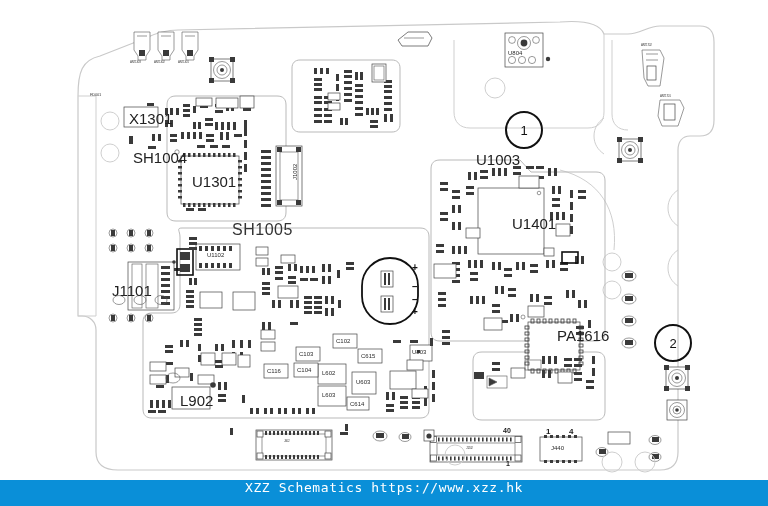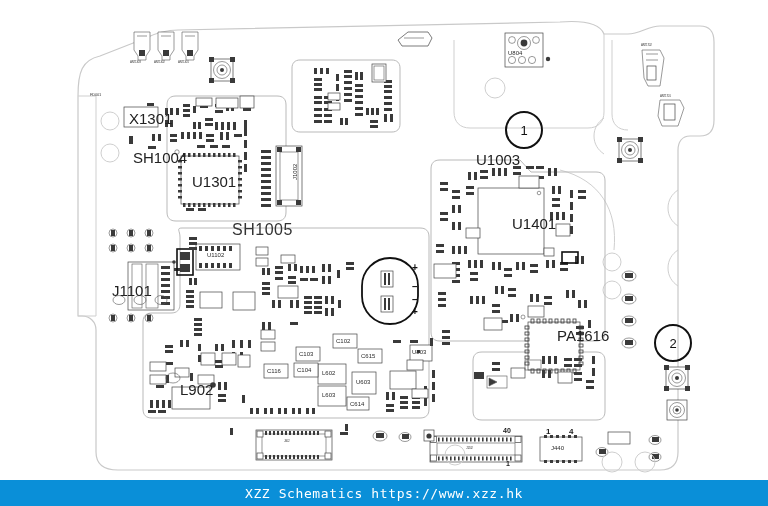--- a/index.html
+++ b/index.html
@@ -5,21 +5,21 @@
   html,body{margin:0;padding:0;background:#ffffff;}
   body{width:768px;height:506px;overflow:hidden;
        font-family:"Liberation Sans", sans-serif;}
   #stage{position:relative;width:768px;height:506px;background:#fff;}
   #board-svg{position:absolute;left:0;top:0;width:768px;height:506px;}
 
   
   .footer{
     position:absolute;left:0;bottom:0;width:768px;height:26px;
     background:#0a8fd8;color:#ffffff;
-    display:flex;align-items:center;justify-content:center;
+    display:flex;justify-content:center;
     font-family:"DejaVu Sans Mono","Liberation Mono",monospace;
     font-size:13px;letter-spacing:.6px;
   }
 
   
   .lbl{position:absolute;color:#1a1a1a;white-space:nowrap;
        font-family:"Liberation Sans",sans-serif;line-height:1;}
   .big   {font-size:16px;letter-spacing:.5px;color:#333;}
   .mid   {font-size:15px;color:#222;}
   .small {font-size:6px;color:#2a2a2a;}
@@ -923,21 +923,21 @@
   </svg>
 
   <div class="lbl big" style="left:232px;top:222px;">SH1005</div>
   <div class="lbl mid" style="left:133px;top:150px;">SH1004</div>
   <div class="lbl mid" style="left:476px;top:152px;">U1003</div>
   <div class="lbl mid" style="left:129px;top:111px;">X1301</div>
   <div class="lbl mid" style="left:192px;top:174px;">U1301</div>
   <div class="lbl mid" style="left:512px;top:216px;">U1401</div>
   <div class="lbl mid" style="left:536px;top:328px;margin-left:21px;">PA1616</div>
   <div class="lbl mid" style="left:112px;top:283px;">J1101</div>
-  <div class="lbl mid" style="left:180px;top:382px;">L902</div>
+  <div class="lbl mid" style="left:180px;top:393px;">L902</div>
   <div class="lbl small rot90" style="left:292px;top:180px;">J1002</div>
   <div class="lbl small" style="left:207px;top:252px;">U1102</div>
   <div class="lbl small" style="left:336px;top:338px;">C102</div>
   <div class="lbl small" style="left:299px;top:351px;">C103</div>
   <div class="lbl small" style="left:297px;top:367px;">C104</div>
   <div class="lbl small" style="left:267px;top:368px;">C116</div>
   <div class="lbl small" style="left:361px;top:353px;">C615</div>
   <div class="lbl small" style="left:350px;top:401px;">C614</div>
   <div class="lbl small" style="left:322px;top:370px;">L602</div>
   <div class="lbl small" style="left:322px;top:392px;">L603</div>

